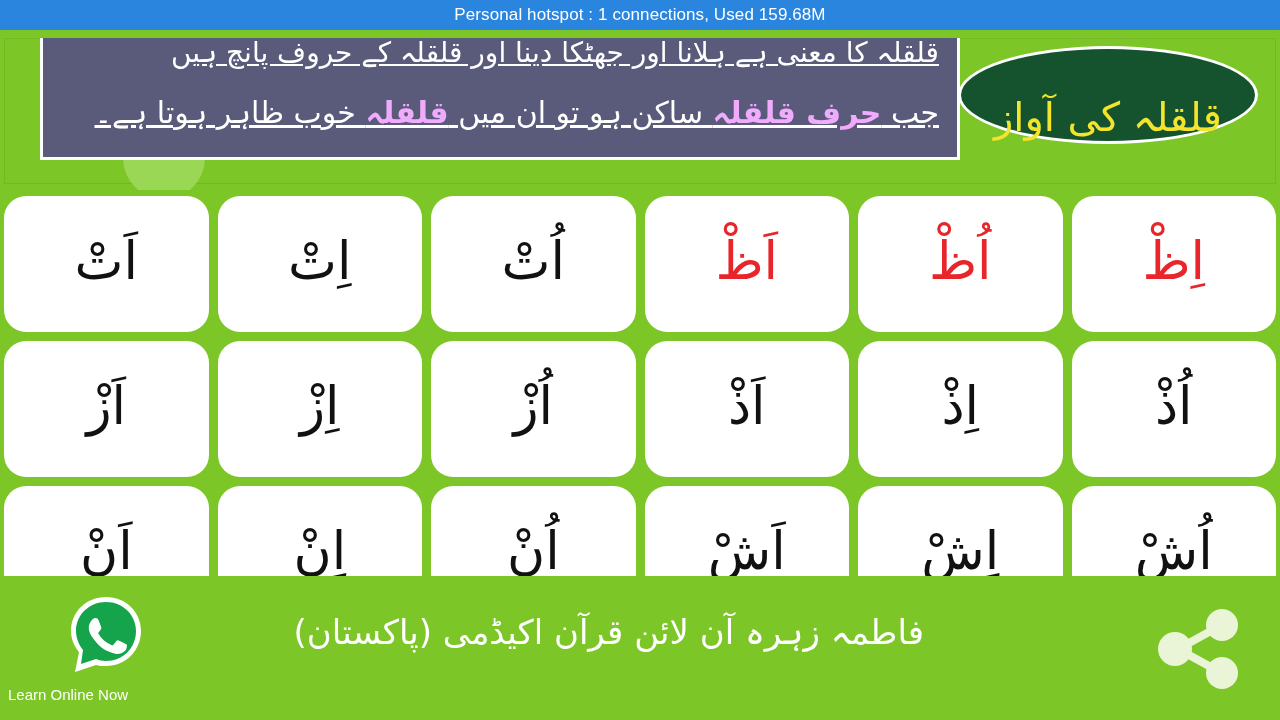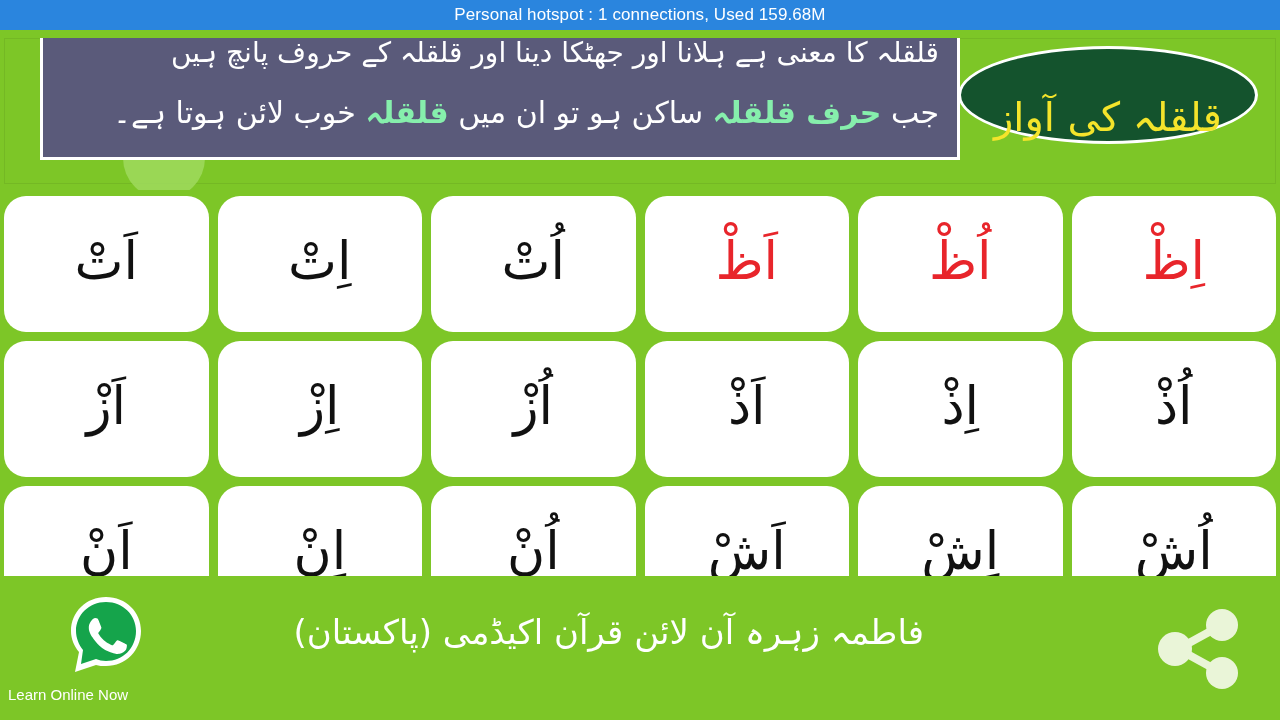--- a/index.html
+++ b/index.html
@@ -34,23 +34,24 @@
   .note-box {
     position:absolute; left:40px; top:-22px; width:920px; height:144px;
     background:#5A5A7A; border:3px solid #ffffff;
     overflow:hidden; direction:rtl;
     padding:4px 18px 6px 18px;
   }
   .note-line {
     color:#ffffff; font-size:30px; line-height:60px;
     text-align:right; white-space:nowrap;
     font-family:"DejaVu Sans", sans-serif;
+    text-decoration:underline;
   }
   .note-line.l1 { font-size:28px; }
-  .kw-red { color:#86efac; font-weight:bold;margin-top:24px; }
+  .kw-red { color:#f0abfc; font-weight:bold;margin-top:24px; }
 
   .title-ellipse {
     position:absolute; left:958px; top:8px; width:300px; height:98px;
     background:#14532d; border:3px solid #ffffff; border-radius:50%;
     display:flex; align-items:flex-end; justify-content:center;
     z-index:3;
   }
   .title-text {
     color:#F4E42B; font-size:40px; line-height:1;
     font-family:"DejaVu Sans", sans-serif; direction:rtl;
@@ -113,21 +114,21 @@
     <span>Personal hotspot : 1 connections, Used 159.68M</span>
   </div>
 
   <div class="banner-zone">
     <div class="banner-inner">
       <div class="ripple"></div>
     </div>
 
     <div class="note-box">
       <div class="note-line l1">قلقلہ کا معنی ہے ہلانا اور جھٹکا دینا اور قلقلہ کے حروف پانچ ہیں</div>
-      <div class="note-line"><span>جب </span><span class="kw-red">حرف قلقلہ</span><span> ساکن ہو تو ان میں </span><span class="kw-red">قلقلہ</span><span> خوب لائن ہوتا ہے۔</span></div>
+      <div class="note-line"><span>جب </span><span class="kw-red">حرف قلقلہ</span><span> ساکن ہو تو ان میں </span><span class="kw-red">قلقلہ</span><span> خوب ظاہر ہوتا ہے۔</span></div>
     </div>
 
     <div class="title-ellipse">
       <span class="title-text">قلقلہ کی آواز</span>
     </div>
   </div>
 
   <div class="grid">
       <div class="grid-row">
         <div class="card">

